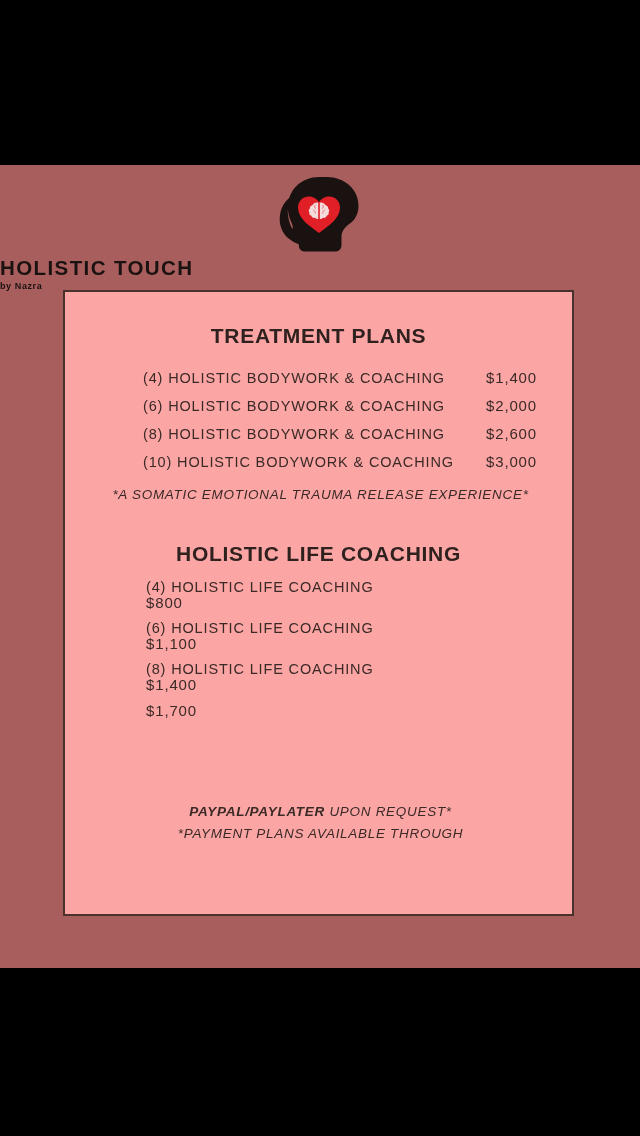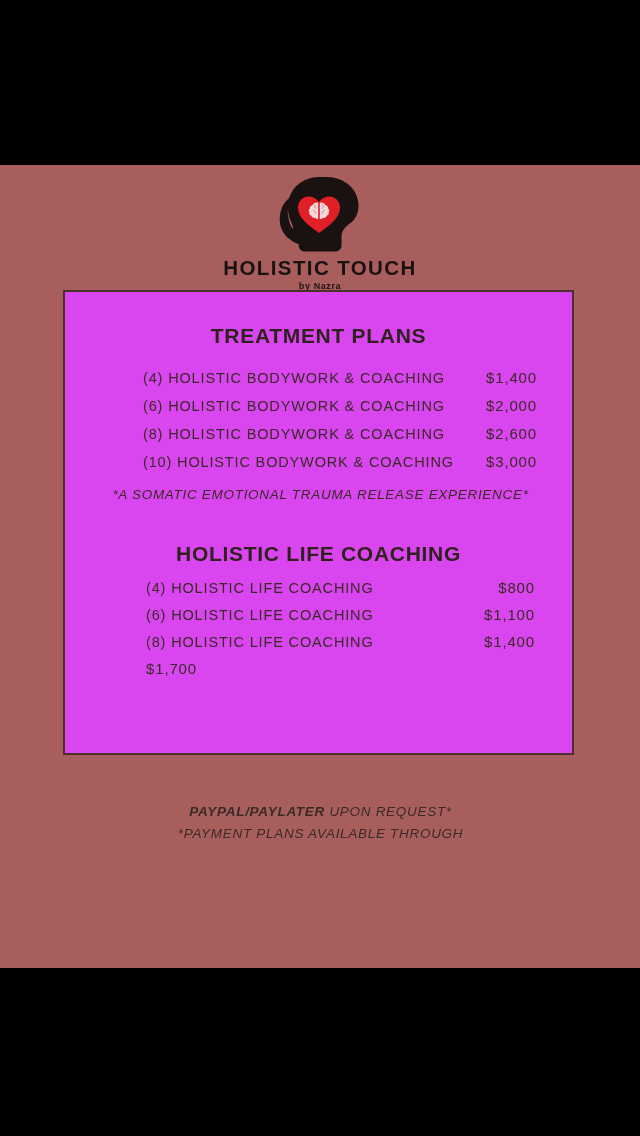--- a/index.html
+++ b/index.html
@@ -41,21 +41,21 @@
     height: 803px;
     background: #A95E5E;
   }
 
   
   #logo-block {
     position: absolute;
     left: 0;
     top: 10px;
     width: 640px;
-    text-align: center;
+    text-align: left;
   }
   #logo-mark {
     width: 96px;
     height: 78px;
     margin: 0 auto;
     display: block;
   }
   #logo-wordmark {
     margin-top: 4px;
     font-size: 20.5px;
@@ -71,22 +71,22 @@
     letter-spacing: 0.6px;
     color: #1A1210;
   }
 
   
   #card {
     position: absolute;
     left: 63px;
     top: 125px;
     width: 511px;
-    height: 465px;
-    background: #d946ef;
+    height: 626px;
+    background: #fca5a5;
     border: 2px solid #4A322C;
     box-sizing: border-box;
   }
 
   .section-title {
     text-align: center;
     font-size: 21px;
     font-weight: 700;
     letter-spacing: 0.7px;
     color: #2E211E;
@@ -121,21 +121,21 @@
 
   
   #treatment-title { position: absolute; left: 0; top: 32px; width: 100%; }
   #treatment-list  { position: absolute; left: 78px; top: 78px; width: 394px; }
   #treatment-list .price-row { margin-bottom: 12.5px; gap: 13px; }
 
   #treatment-note  { position: absolute; left: 10px; top: 192px; width: 491px; }
 
   #coaching-title  { position: absolute; left: 0; top: 250px; width: 100%; }
   #coaching-list   { position: absolute; left: 81px; top: 288px; width: 389px; }
-  #coaching-list .price-row { margin-bottom: 11.5px; }
+  #coaching-list .price-row { margin-bottom: 11.5px; flex-direction: column; }
 
   #coaching-note   { position: absolute; left: 22px; top: 402px; width: 467px; }
   #payment-note    { position: absolute; left: 22px; top: 509px; width: 467px; }
 </style>
 </head>
 <body>
 
 <div id="screen">
 
   <div class="bar top"></div>

